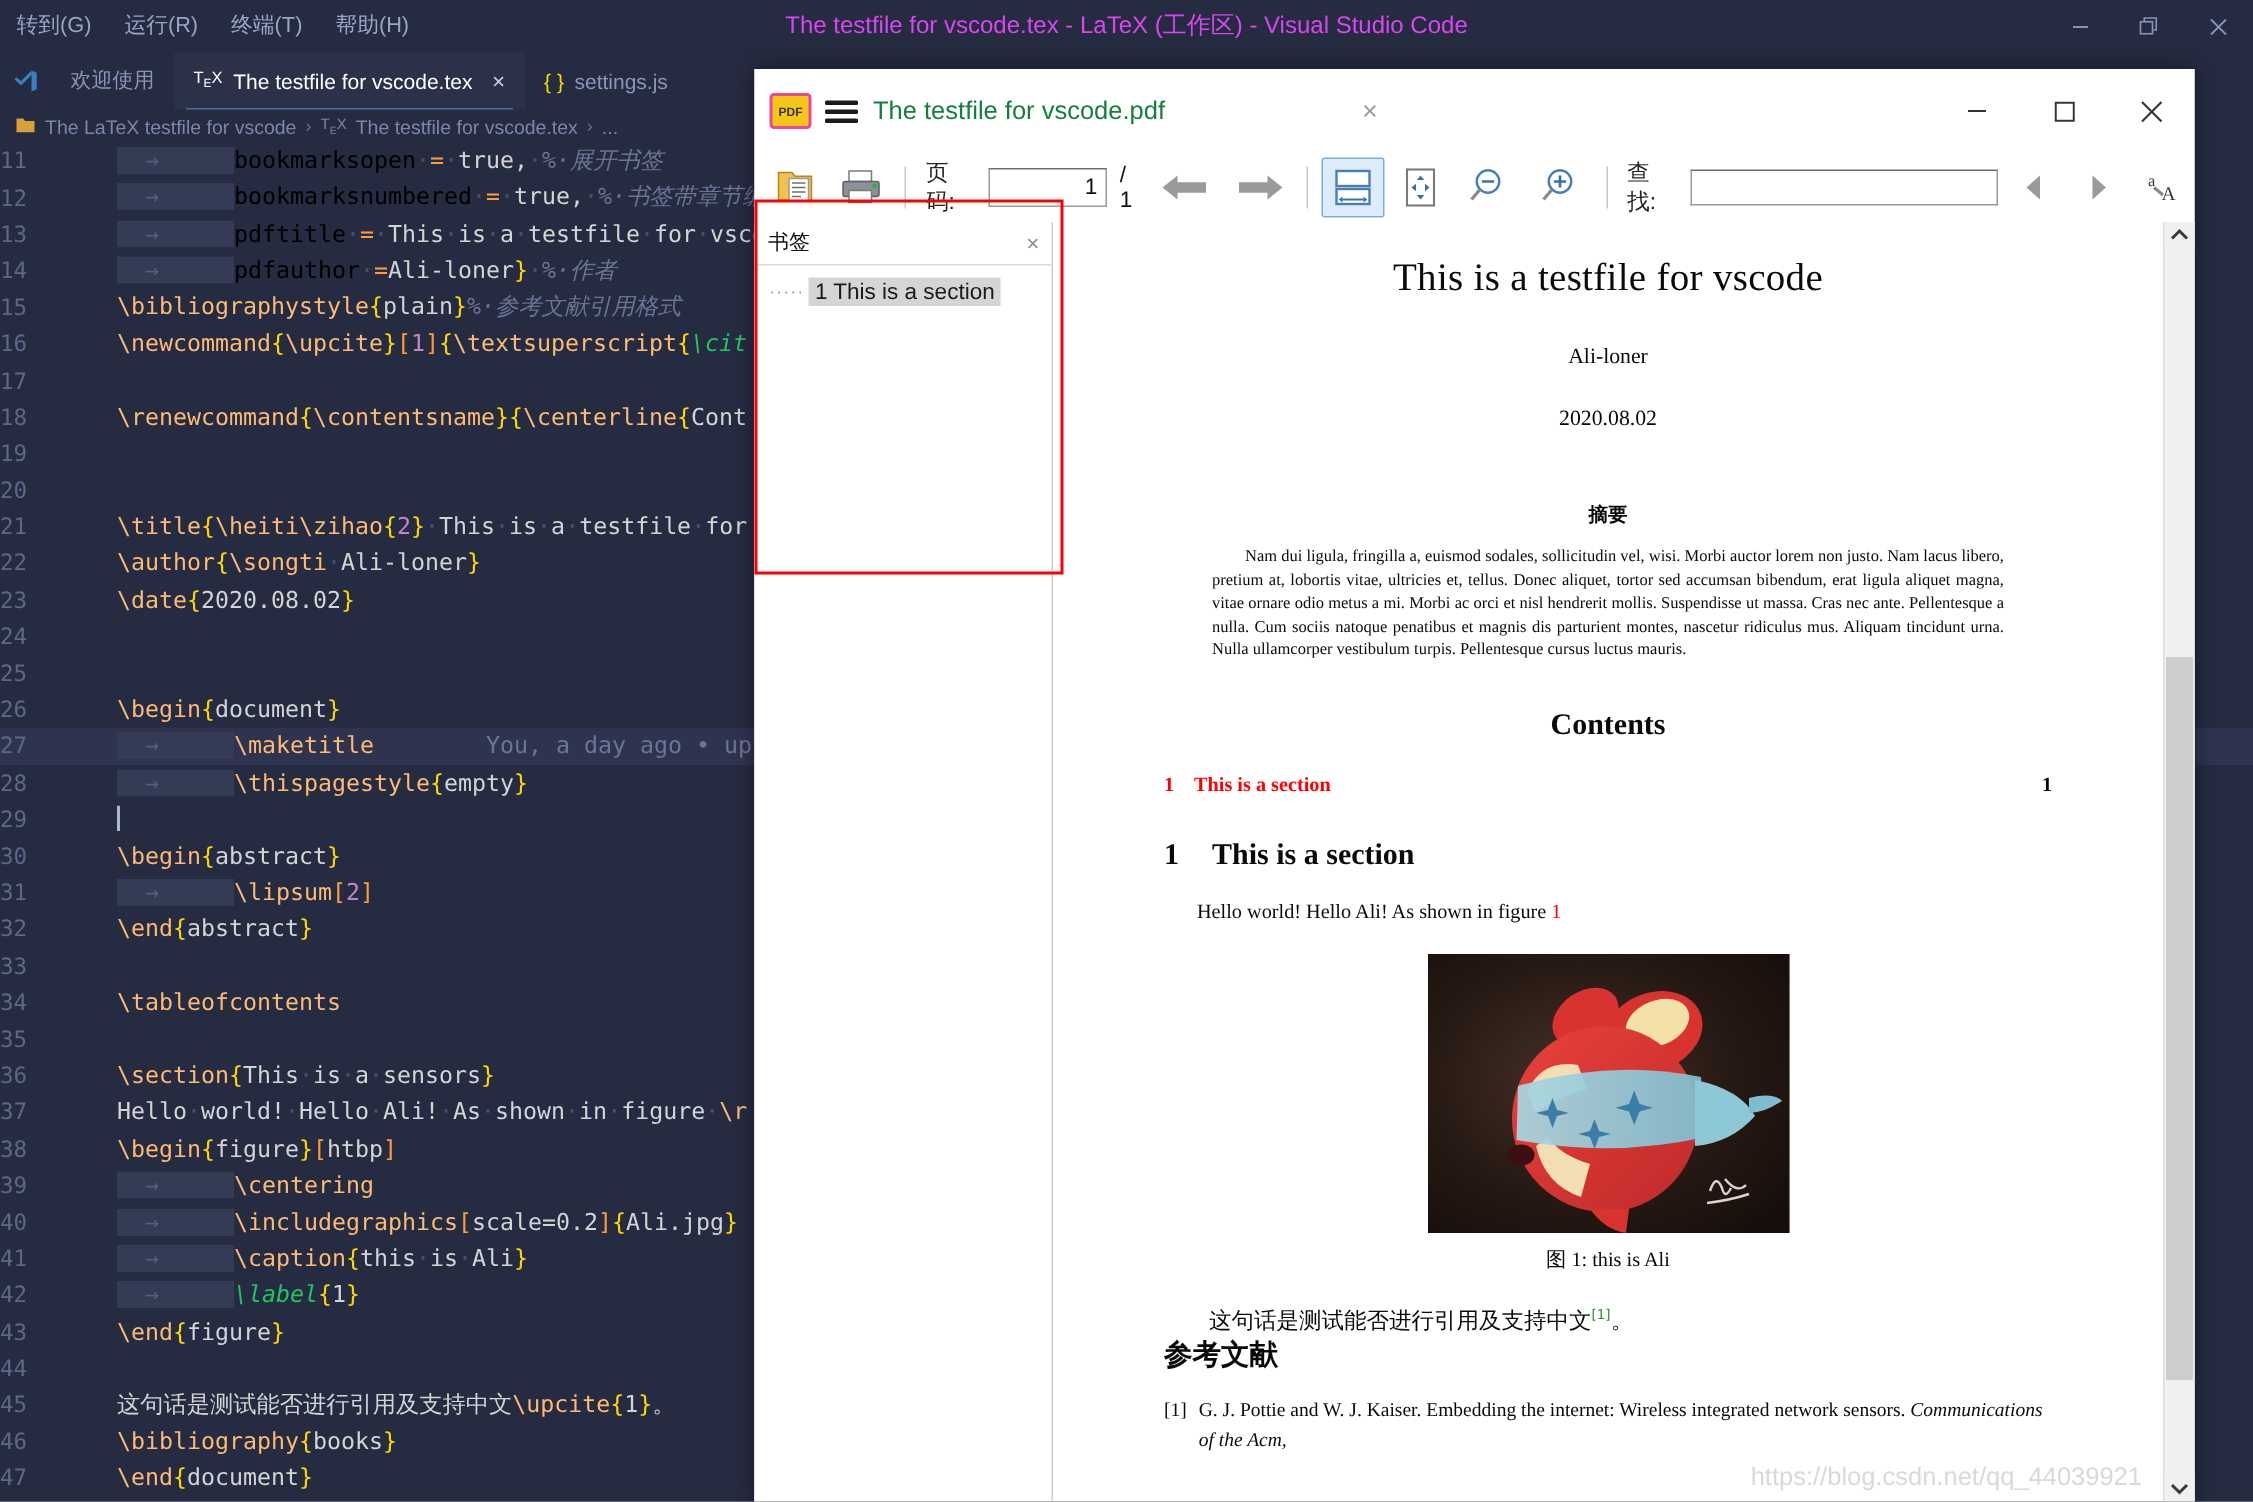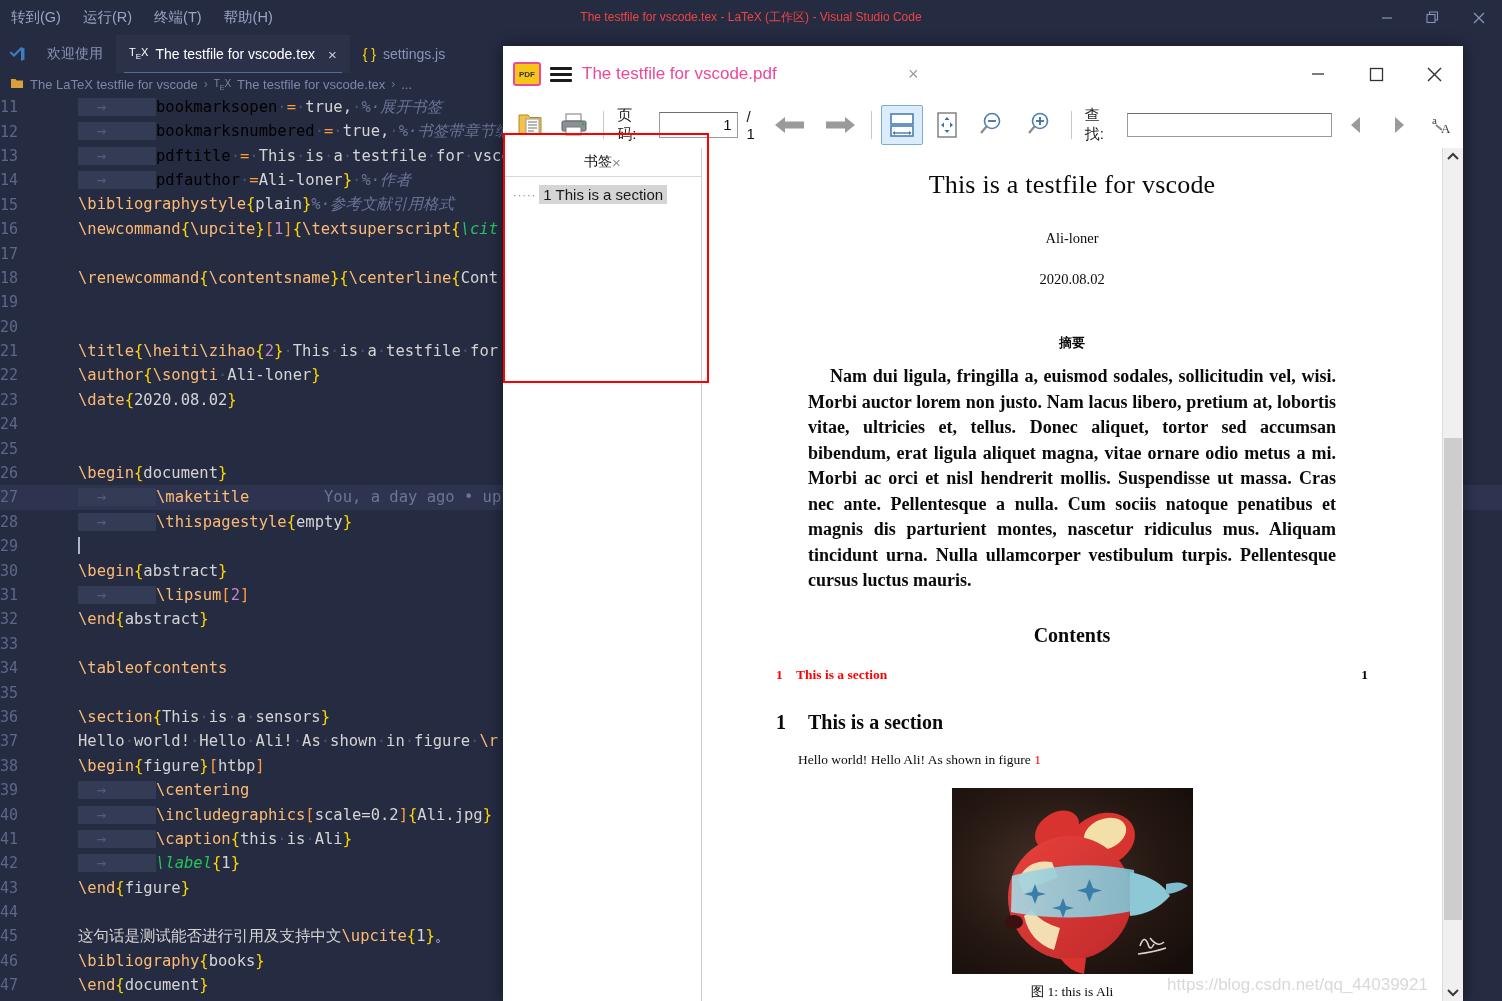--- a/index.html
+++ b/index.html
@@ -7,22 +7,22 @@
     width:1502px;height:1001px;overflow:hidden;position:relative;
     background:#252b41;
     font-family:"Liberation Sans","DejaVu Sans",sans-serif;
     -webkit-font-smoothing:antialiased;
   }
   
   #vscode{position:absolute;inset:0;background:#252b41;}
   .titlebar{height:35px;display:flex;align-items:center;position:relative;background:#252b41;}
   .menu{display:flex;align-items:center;gap:0;padding-left:0;}
   .menu-item{color:#9aa4c4;font-size:14.5px;padding:0 11px;line-height:35px;white-space:nowrap;}
-  .title-center{position:absolute;left:0;right:0;text-align:center;color:#ef4444;
-      font-size:12px;pointer-events:none;}
+  .title-center{position:absolute;left:0;right:0;text-align:center;color:#d946ef;
+      font-size:16px;pointer-events:none;}
   .win-ctl{position:absolute;right:0;top:0;height:35px;display:flex;}
   .win-btn{width:46px;height:35px;display:flex;align-items:center;justify-content:center;}
   .win-btn svg{display:block;}
 
   .tabbar{height:38px;display:flex;align-items:stretch;background:#252b41;}
   .tab{display:flex;align-items:center;gap:7px;padding:0 13px;font-size:14px;color:#8b93b8;
        position:relative;white-space:nowrap;}
   .tab.active{color:#ffffff;background:#2b3149;}
   .tab.active:after{content:"";position:absolute;left:8px;right:8px;bottom:0;height:1.5px;background:#4a6f9e;}
   .tab .ticon{font-size:11px;line-height:1;}
@@ -59,39 +59,39 @@
   
   #pdfwin{position:absolute;left:503px;top:46px;width:960px;height:955px;background:#ffffff;
       box-shadow:0 0 14px rgba(0,0,0,.45);}
   .pdf-title{height:56px;display:flex;align-items:center;padding-left:10px;position:relative;
       background:#fff;border-bottom:0;}
   .pdf-appicon{width:24px;height:20px;border-radius:3px;background:#f5c518;border:2px solid #ec4899;
       display:flex;align-items:center;justify-content:center;font-size:8px;font-weight:bold;color:#333;
       margin-right:9px;}
   .hamb{width:22px;margin-right:10px;display:flex;flex-direction:column;gap:3px;}
   .hamb i{display:block;height:3px;background:#1b1b1b;border-radius:1px;}
-  .pdf-name{font-size:17px;color:#ec4899;}
+  .pdf-name{font-size:17px;color:#15803d;}
   .doc-close{position:absolute;left:405px;top:18px;font-size:18px;color:#9b9b9b;}
   .pdf-wctl{position:absolute;right:0;top:0;height:56px;display:flex;}
   .pdf-wbtn{width:58px;height:56px;display:flex;align-items:center;justify-content:center;}
 
   .pdf-toolbar{height:46px;display:flex;align-items:center;background:#fff;padding-left:8px;gap:4px;
       border-bottom:1px solid #d8d8d8;}
   .tb-ico{width:40px;height:38px;display:flex;align-items:center;justify-content:center;}
   .tb-sep{width:1px;height:28px;background:#c9c9c9;margin:0 5px;}
   .tb-label{font-size:15px;color:#222;margin:0 4px;}
   .pagebox{width:72px;height:24px;border:1px solid #9a9a9a;border-top-color:#6e6e6e;background:#fff;
       font-size:15px;text-align:right;padding-right:5px;line-height:24px;color:#111;}
   .pagetotal{font-size:15px;color:#111;margin-left:5px;}
   .findbox{width:205px;height:22px;border:1px solid #9a9a9a;border-top-color:#6e6e6e;background:#fff;}
   .tb-fit{border:1px solid #7aaed6;background:#dcecfa;border-radius:2px;}
 
   .pdf-body{position:absolute;left:0;right:0;top:102px;bottom:0;background:#f2f2f2;display:flex;}
   .bm-pane{width:198px;background:#fff;border-right:1px solid #cdcdcd;position:relative;flex:none;}
-  .bm-head{height:28px;display:flex;align-items:center;justify-content:center;
+  .bm-head{height:28px;display:flex;align-items:center;justify-content:space-between;
       padding:0 8px 0 9px;border-bottom:1px solid #d9d9d9;}
   .bm-title{font-size:14px;color:#111;}
   .bm-close{font-size:15px;color:#8f8f8f;}
   .bm-item{display:flex;align-items:center;gap:3px;margin:8px 0 0 10px;font-size:15px;color:#1a1a1a;}
   .bm-item .sel{background:#d5d5d5;padding:1px 4px;}
   .bm-dash{color:#888;letter-spacing:1px;font-size:11px;}
   .redbox{position:absolute;left:503px;top:133px;width:202px;height:246px;
       border:2px solid #ff0000;pointer-events:none;z-index:30;}
 
   .pdf-page{flex:1;background:#fff;position:relative;overflow:hidden;}
@@ -99,22 +99,22 @@
   .sc-arrow{height:18px;display:flex;align-items:center;justify-content:center;background:#f0f0f0;}
   .sc-thumb{position:absolute;left:1px;right:1px;background:#cdcdcd;}
 
   
   .doc{font-family:"Liberation Serif","DejaVu Serif",serif;color:#0a0a0a;padding:14px 74px 0 74px;}
   .doc-title{font-size:26px;text-align:center;margin-top:8px;letter-spacing:.2px;}
   .doc-author{font-size:14.5px;text-align:center;margin-top:30px;}
   .doc-date{font-size:14.5px;text-align:center;margin-top:24px;}
   .doc-abs-h{font-size:13px;text-align:center;margin-top:46px;font-weight:bold;
       font-family:"DejaVu Sans",sans-serif;}
-  .doc-abs{font-size:18px;text-align:justify;margin-top:12px;line-height:1.42;
-      padding:0 32px;text-indent:22px;font-weight:bold;}
+  .doc-abs{font-size:11px;text-align:justify;margin-top:12px;line-height:1.42;
+      padding:0 32px;text-indent:22px;}
   .doc-contents{font-size:20px;text-align:center;font-weight:bold;margin-top:30px;}
   .toc-row{display:flex;margin-top:20px;color:#ff0000;font-size:13.5px;font-weight:bold;}
   .toc-num{width:20px;}
   .toc-pg{margin-left:auto;color:#000;}
   .sec-h{font-size:20px;font-weight:bold;margin-top:28px;display:flex;gap:22px;}
   .sec-p{font-size:13.5px;margin-top:18px;text-indent:22px;}
   .red{color:#ff0000;}
   .figwrap{margin-top:20px;display:flex;justify-content:center;}
   .figcap{font-size:13.5px;text-align:center;margin-top:9px;}
   .cn-p{font-size:15px;margin-top:22px;text-indent:30px;

